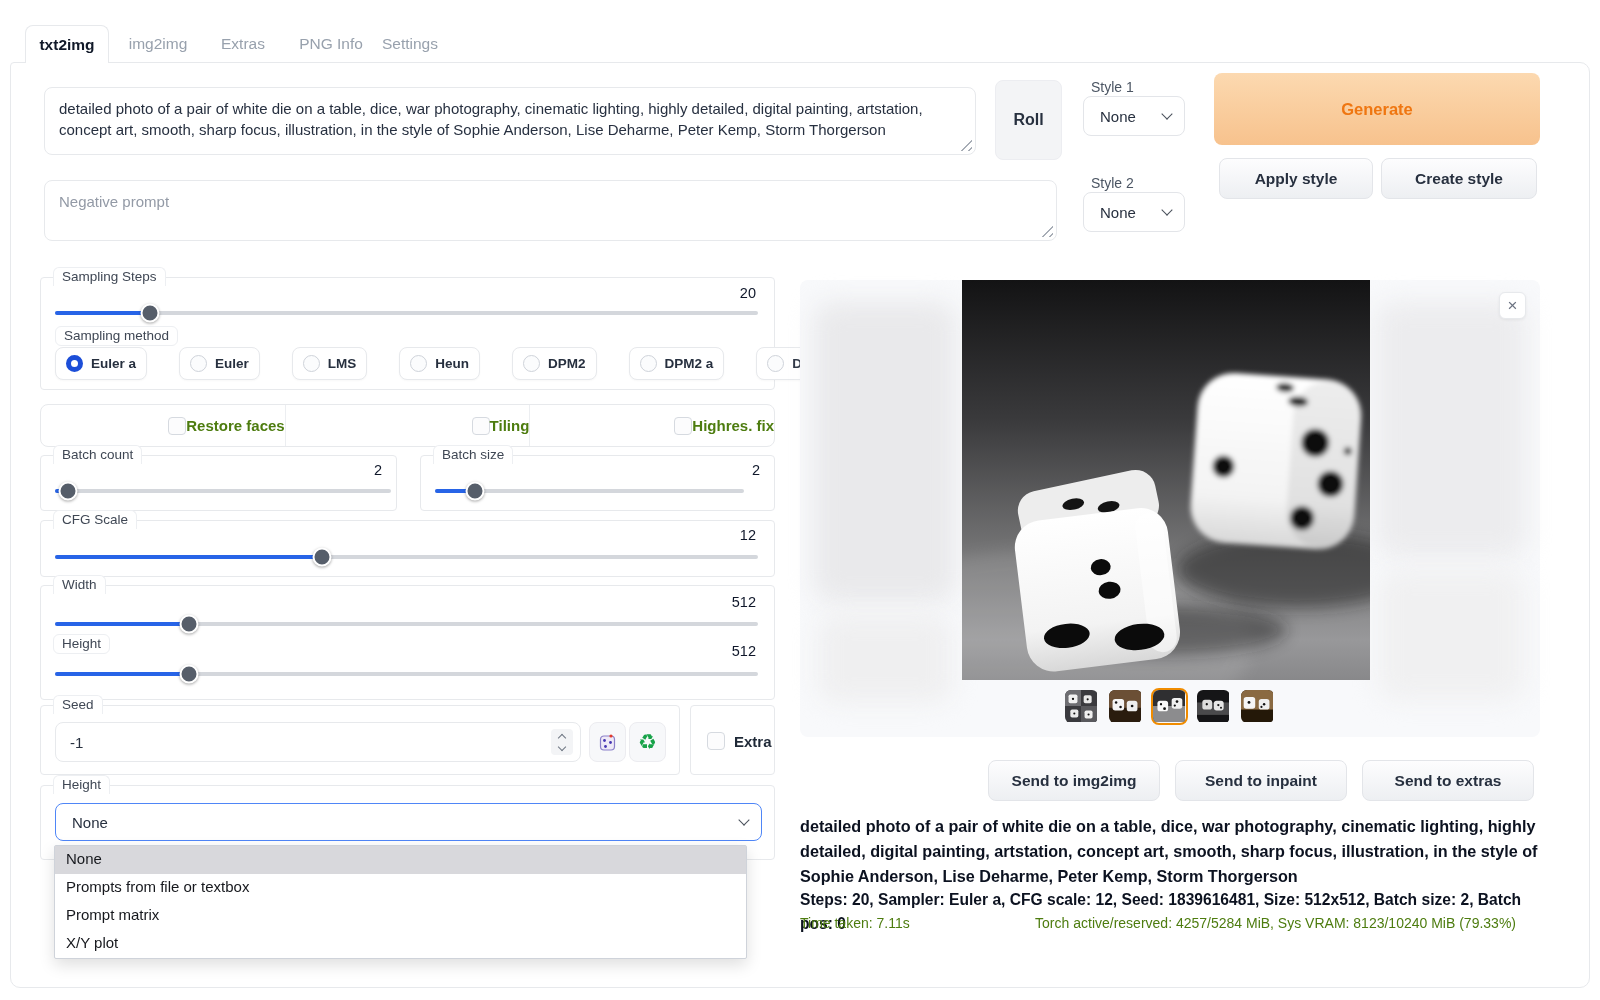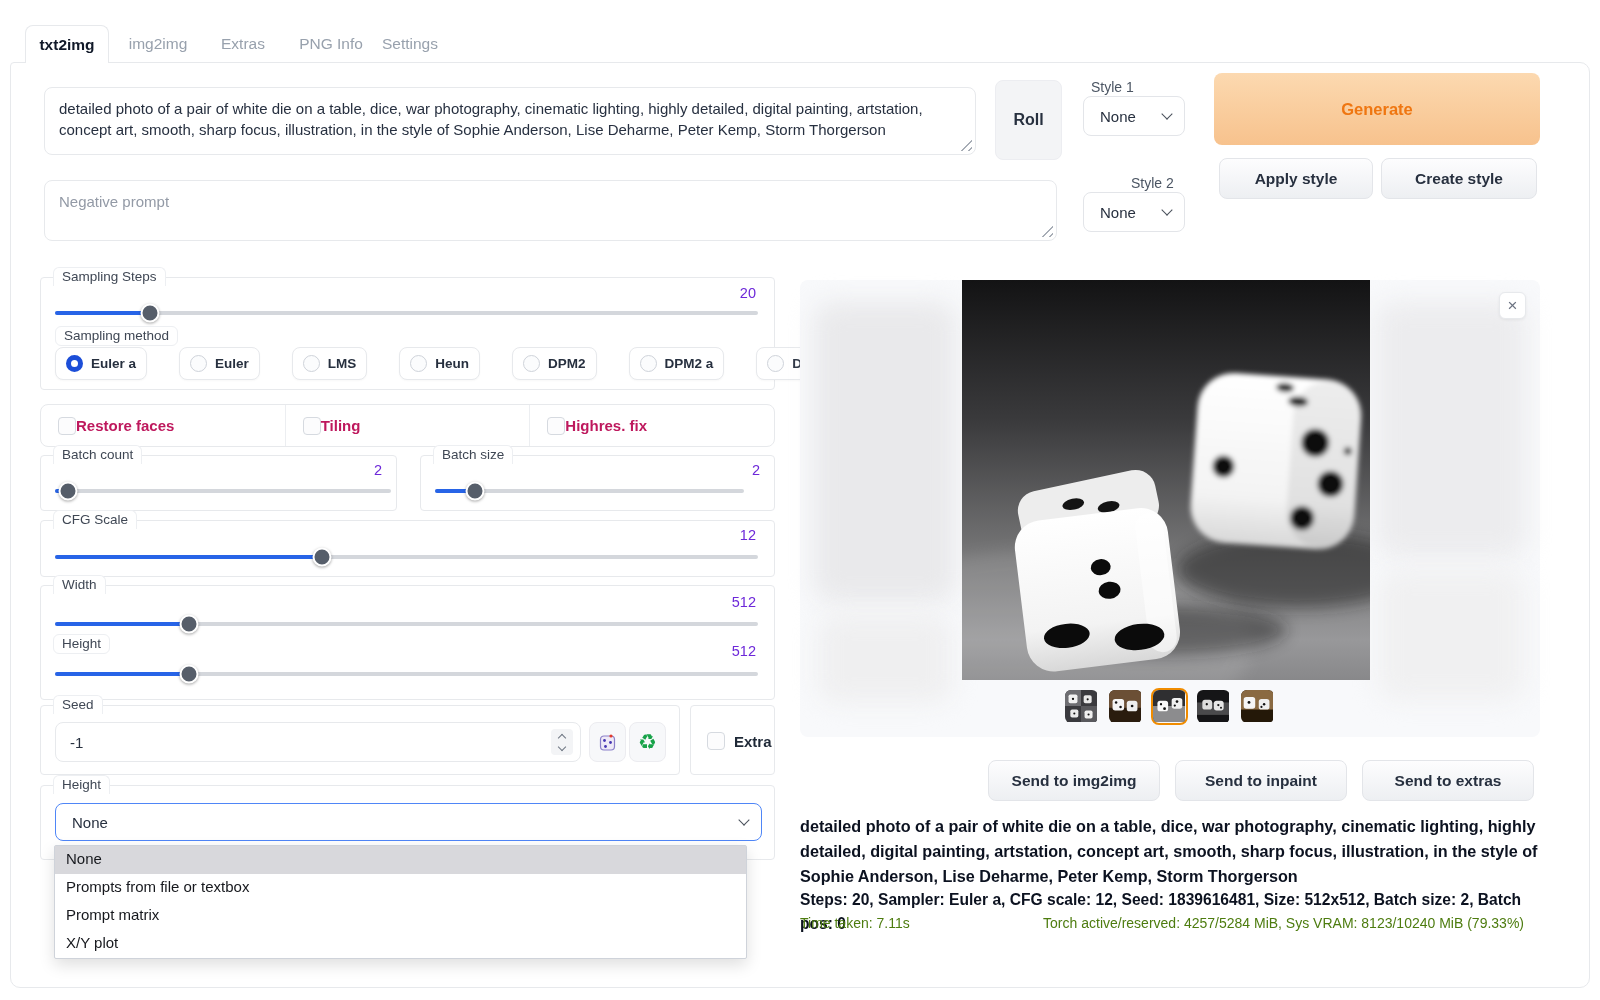--- a/index.html
+++ b/index.html
@@ -37,37 +37,37 @@
             display:flex; align-items:center; justify-content:space-between; padding:0 13px 0 16px;
             font-size:15px; color:#27303f; cursor:pointer; }
   .chev { width:8px; height:8px; border-right:1.8px solid #49505b; border-bottom:1.8px solid #49505b;
           transform:rotate(45deg); margin-top:-4px; }
 
   .card { position:absolute; background:#fff; border:1px solid #e7e9ec; border-radius:4px; }
   .chip { position:absolute; top:-11px; left:12px; background:#fff; border:1px solid #edeff2; border-bottom:none;
           border-radius:6px 6px 0 0; padding:1px 8px 2px; font-size:13.5px; color:#3f4754; white-space:nowrap; z-index:2;}
   .chip-in { position:absolute; background:#fff; border:1px solid #edeff2; border-radius:6px;
              padding:1px 8px 2px; font-size:13.5px; color:#3f4754; white-space:nowrap; }
-  .val { position:absolute; font-size:14.5px; color:#6d28d9; }
+  .val { position:absolute; font-size:14.5px; color:#0f172a; }
 
   .slider { position:absolute; height:4px; background:#d4d7dc; border-radius:3px; cursor:pointer; }
   .fill { position:absolute; left:0; top:0; height:4px; background:#2764e7; border-radius:3px; }
   .knob { position:absolute; top:50%; width:19px; height:19px; border-radius:50%; background:#565e6a;
           border:2.5px solid #fff; box-shadow:0 1px 3px rgba(0,0,0,.35); transform:translate(-50%,-50%); cursor:grab;}
 
   .radio-row { position:absolute; display:flex; justify-content:space-between; }
   .radio-opt { display:flex; align-items:center; gap:8px; border:1px solid #e7e9ec; border-radius:8px; background:#fff;
                padding:0 10px; height:33px; font-weight:700; font-size:13.5px; color:#27303f;
                box-shadow:0 1px 2px rgba(0,0,0,.03); cursor:pointer; white-space:nowrap; }
   .rdot { width:17px; height:17px; border-radius:50%; border:1px solid #cfd3da; background:#fbfcfd; flex:0 0 auto; }
   .rdot.on { border:5.5px solid #1c4ed8; background:#fff; }
 
   .cb { width:18px; height:18px; border-radius:4px; border:1px solid #d6dae0; background:#fcfcfd; flex:0 0 auto; cursor:pointer; }
   .toggle-row { position:absolute; display:flex; background:#fff; border:1px solid #e7e9ec; border-radius:8px; }
-  .toggle-sec { flex:1; display:flex; align-items:center; padding-left:17px; font-weight:700; font-size:15px; color:#be185d; }
+  .toggle-sec { flex:1; display:flex; align-items:center; padding-left:17px; font-weight:700; font-size:15px; color:#4d7c0f;justify-content:flex-end; }
   .toggle-sec + .toggle-sec { border-left:1px solid #eceef1; }
 
   .dd { position:absolute; background:#fff; border:1px solid #cfd3da; border-radius:2px;
         box-shadow:0 6px 16px rgba(0,0,0,.13); z-index:60; }
   .dd-item { height:28px; padding:4px 11px; font-size:15px; color:#16181d; cursor:pointer; }
   .dd-item.hl { background:#d8d8dc; }
 
   
   .gallery { position:absolute; left:800px; top:280px; width:740px; height:457px; background:#f8f9fb; border-radius:8px; }
   .blob { position:absolute; background:#e9e9eb; filter:blur(12px); border-radius:20px; }
@@ -131,21 +131,21 @@
   <div class="btn btn-flat" style="left:995px;top:80px;width:67px;height:80px;font-size:16px;">
       <span>Roll</span>
     </div>
 
   <div class="mini-label" style="left:1091px;top:79px;">Style 1</div>
   <div class="select" style="left:1083px;top:96px;width:102px;height:40px;">
     <span>None</span>
     <span class="chev"></span>
   </div>
 
-  <div class="mini-label" style="left:1091px;top:175px;margin-left:40px;">Style 2</div>
+  <div class="mini-label" style="left:1091px;top:175px;">Style 2</div>
   <div class="select" style="left:1083px;top:192px;width:102px;height:40px;">
     <span>None</span>
     <span class="chev"></span>
   </div>
 
   <div class="btn btn-generate" style="left:1214px;top:73px;width:326px;height:72px;">
       <span>Generate</span>
     </div>
   <div class="btn" style="left:1219px;top:158px;width:154px;height:41px;">
       <span>Apply style</span>
@@ -435,16 +435,16 @@
   <div class="btn" style="left:1362px;top:760px;width:172px;height:41px;">
       <span>Send to extras</span>
     </div>
 
   <div class="out-text">
     <div>detailed photo of a pair of white die on a table, dice, war photography, cinematic lighting, highly detailed, digital painting, artstation, concept art, smooth, sharp focus, illustration, in the style of Sophie Anderson, Lise Deharme, Peter Kemp, Storm Thorgerson</div>
     <div style="font-size:15.6px;">Steps: 20, Sampler: Euler a, CFG scale: 12, Seed: 1839616481, Size: 512x512, Batch size: 2, Batch pos: 0</div>
   </div>
   <div class="out-foot">
     <span>Time taken: 7.11s</span>
-    <span style="margin-right:16px;">Torch active/reserved: 4257/5284 MiB, Sys VRAM: 8123/10240 MiB (79.33%)</span>
+    <span style="margin-right:24px;">Torch active/reserved: 4257/5284 MiB, Sys VRAM: 8123/10240 MiB (79.33%)</span>
   </div>
 
 </div>
 
 </body></html>

